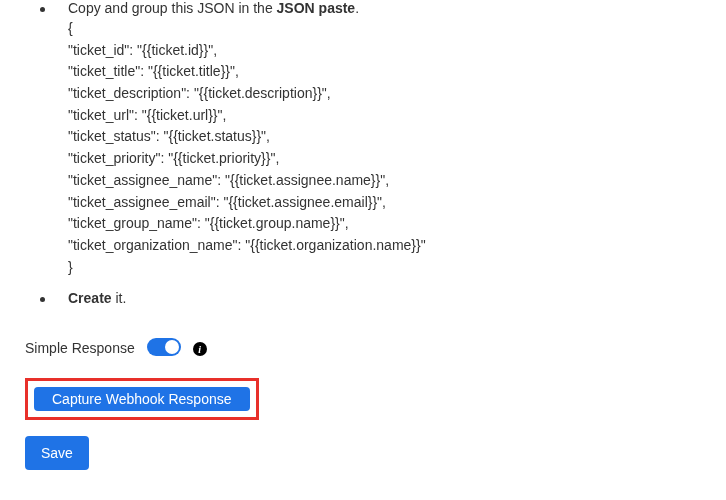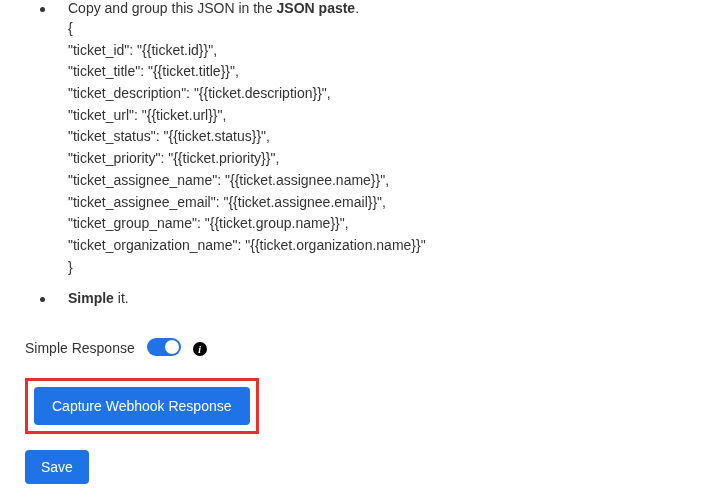--- a/index.html
+++ b/index.html
@@ -88,21 +88,21 @@
       display: inline-block;
       background: #1f73e6;
       color: #fff;
       border: none;
       border-radius: 4px;
       font-size: 14px;
       cursor: pointer;
       padding: 10px 16px;
     }
     .btn-primary-large {
-      padding: 11px 18px;
+      padding: 4px 18px;
     }
     .btn-save {
       padding: 9px 16px;
     }
   </style>
 </head>
 <body>
 
 <ul>
   <li class="bullet-item">
@@ -116,21 +116,21 @@
 "ticket_url": "{{ticket.url}}",
 "ticket_status": "{{ticket.status}}",
 "ticket_priority": "{{ticket.priority}}",
 "ticket_assignee_name": "{{ticket.assignee.name}}",
 "ticket_assignee_email": "{{ticket.assignee.email}}",
 "ticket_group_name": "{{ticket.group.name}}",
 "ticket_organization_name": "{{ticket.organization.name}}"
 }</div>
   </li>
   <li class="bullet-item">
-    <span class="bold">Simple</span><span> it.</span>
+    <span class="bold">Create</span><span> it.</span>
   </li>
 </ul>
 
 <div class="section-lower">
   <div class="toggle-row">
     <span class="toggle-label">Simple Response</span>
     <div class="toggle">
       <div class="knob"></div>
     </div>
     <div class="info-icon">

